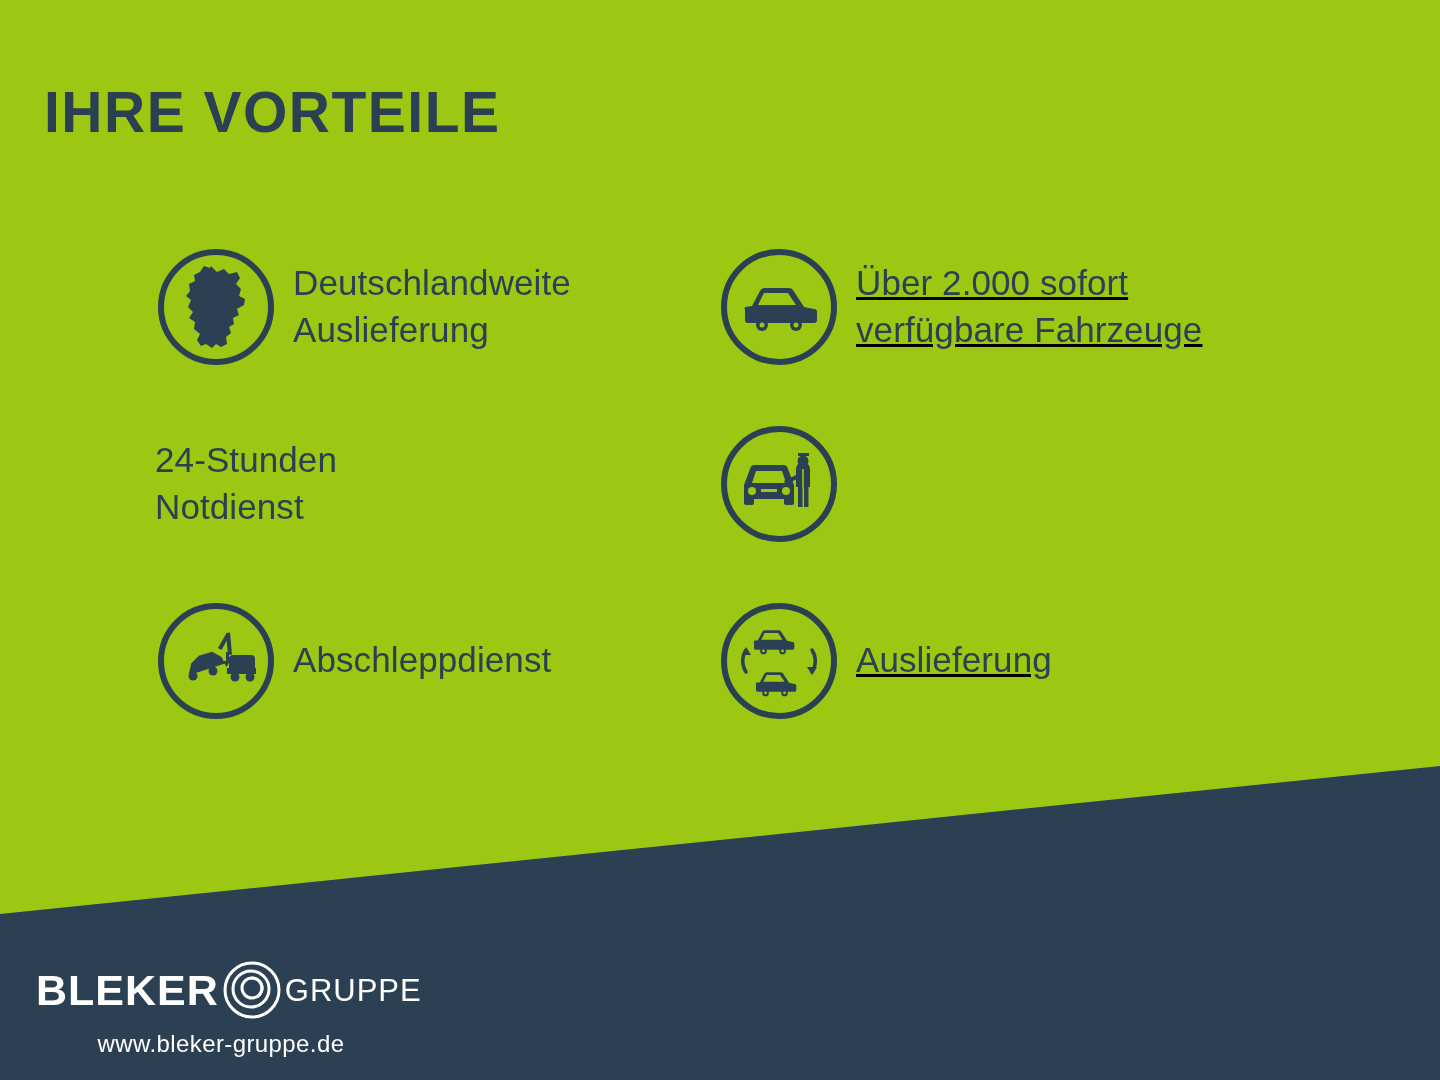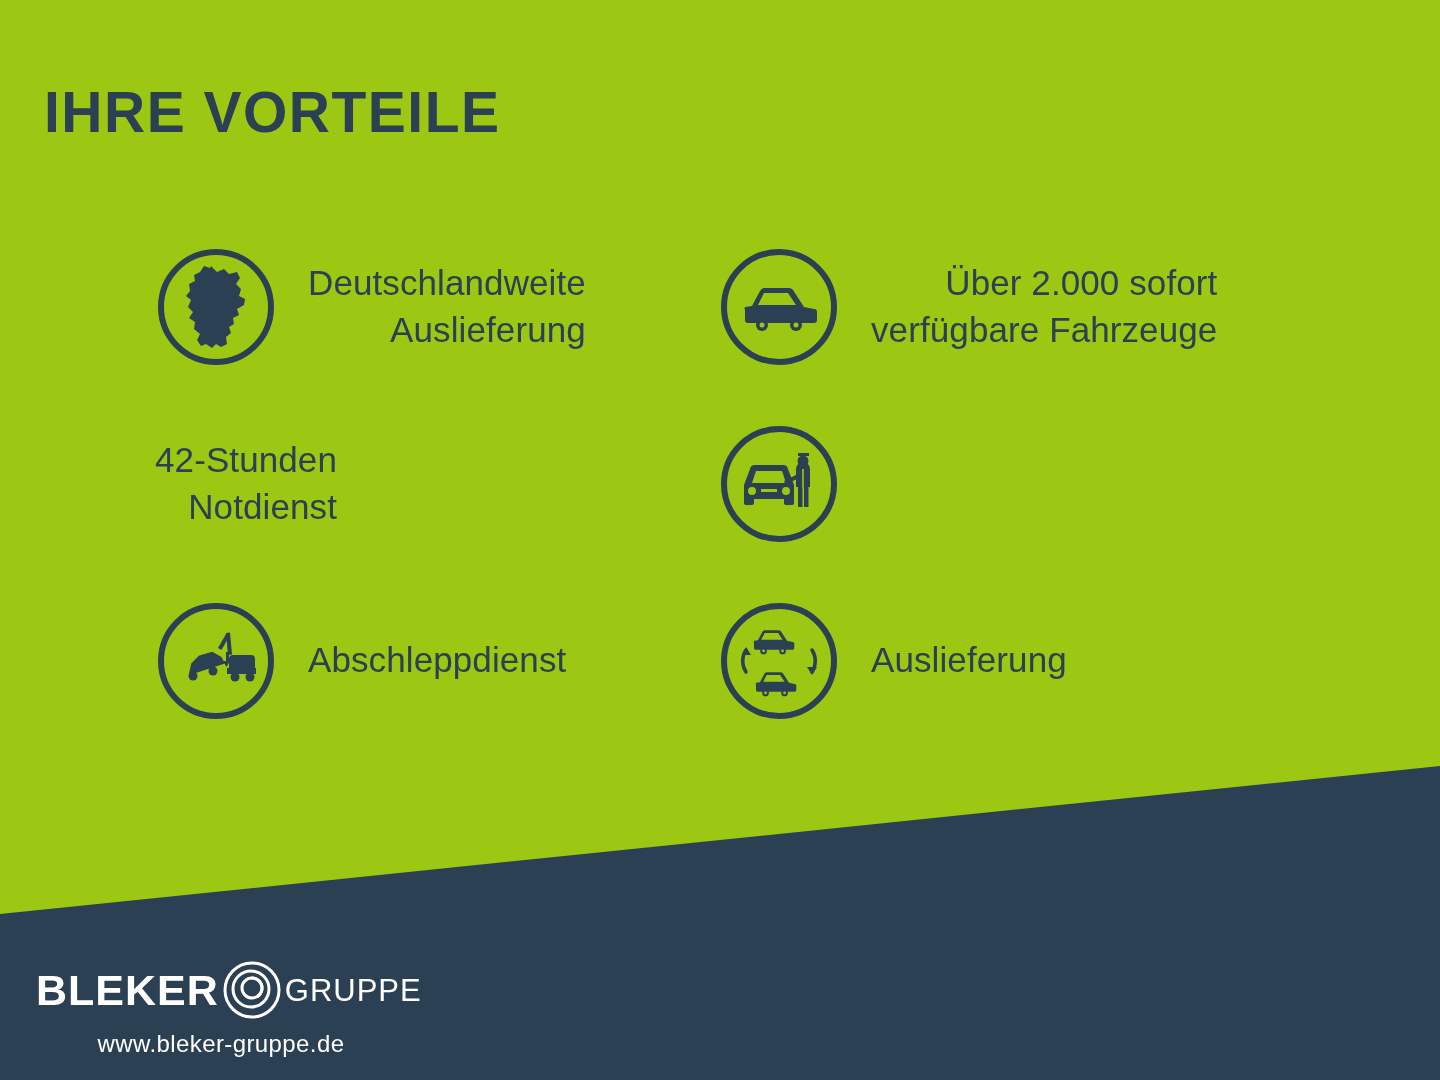--- a/index.html
+++ b/index.html
@@ -57,28 +57,27 @@
     left: 0;
     top: 218px;
     width: 1440px;
     z-index: 4;
   }
   .col {
     position: absolute;
     top: 0;
   }
   .col-left  { left: 155px; width: 560px; }
-  .col-right { left: 718px; width: 600px; }
+  .col-right { left: 718px; width: 600px; text-decoration: underline; }
 
   .benefit {
     display: flex;
     align-items: center;
     height: 177px;
-    gap: 31px;
-    text-align: right;
+    gap: 16px;
   }
   .icon-wrap {
     flex: 0 0 122px;
     width: 122px;
     height: 122px;
     display: flex;
     align-items: center;
     justify-content: center;
   }
   .icon-wrap svg { display: block; }
@@ -153,21 +152,21 @@
           <svg width="122" height="122" viewBox="0 0 122 122" aria-hidden="true">
             <circle cx="61" cy="61" r="55" fill="none" stroke="#2c4053" stroke-width="6"></circle>
             <path fill="#2c4053" d="M56 20 l6 6 l7 -3 l5 5 l8 -2 l3 6 l-4 6 l5 5 l-2 7 l6 3 l-1 6 l-7 4 l2 6 l-6 3 l1 6 l-5 3 l2 6 l-5 4 l1 7 l-6 3 l-5 -3 l-4 4 l-6 -4 l-5 2 l-4 -6 l3 -6 l-6 -5 l1 -7 l-6 -4 l4 -6 l-5 -5 l3 -7 l-5 -4 l4 -5 l-1 -7 l6 -3 l-1 -6 l6 -3 l4 -6 l6 2 z"></path>
           </svg>
         </span>
         <span class="benefit-label">Deutschlandweite
 Auslieferung</span>
       </div>
 
       <div class="benefit">
-        <span class="benefit-label">42-Stunden
+        <span class="benefit-label">24-Stunden
 Notdienst</span>
       </div>
 
       <div class="benefit">
         <span class="icon-wrap">
           <svg width="122" height="122" viewBox="0 0 122 122" aria-hidden="true">
             <circle cx="61" cy="61" r="55" fill="none" stroke="#2c4053" stroke-width="6"></circle>
             <g fill="#2c4053">
 
               <path d="M78 55 h18 a4 4 0 0 1 4 4 v13 h-26 v-13 a4 4 0 0 1 4 -4 z"></path>

